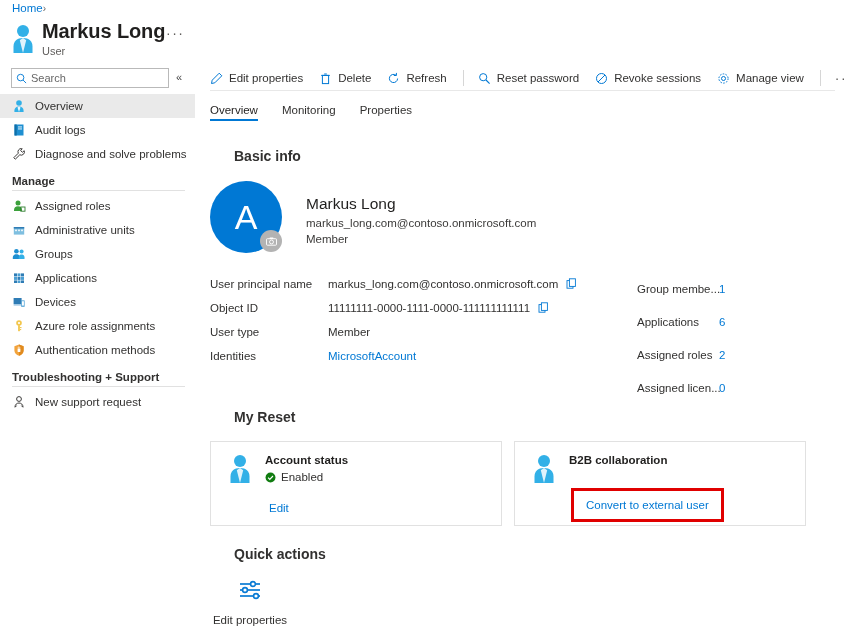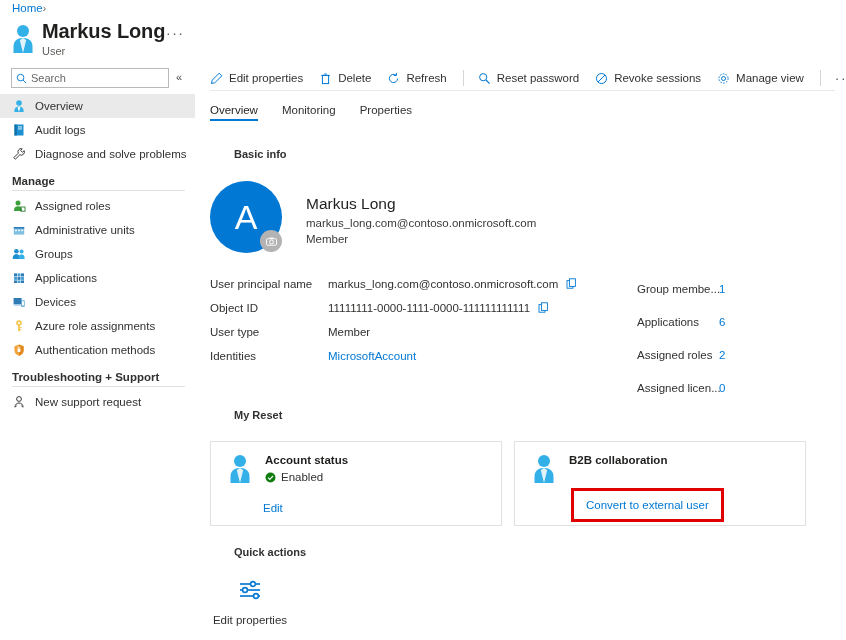--- a/index.html
+++ b/index.html
@@ -100,21 +100,21 @@
     padding-bottom: 5px; position: relative;
   }
   .tab.active { color: #201f1e; font-weight: 400; }
   .tab.active::after {
     content: ""; position: absolute; left: 0; right: 0; bottom: 0;
     height: 2px; background: #0078d4;
   }
 
   
   .sec-title {
-    position: absolute; font-size: 11px; font-weight: 600; color: #323130; padding-left: 24px;
+    position: absolute; font-size: 14px; font-weight: 600; color: #323130; padding-left: 24px;
   }
 
   
   .identity { position: absolute; left: 210px; top: 181px; display: flex; }
   .avatar-wrap { position: relative; width: 72px; height: 72px; flex: 0 0 auto; }
   .avatar {
     width: 72px; height: 72px; border-radius: 50%;
     background: #0078d4; color: #fff;
     display: flex; align-items: center; justify-content: center;
     font-size: 34px; font-weight: 400; line-height: 72px;
@@ -149,21 +149,21 @@
     width: 292px; height: 85px; border: 1px solid #e1e1e1; background: #fff;
     position: relative;
   }
   .card-head { display: flex; align-items: flex-start; padding: 11px 0 0 16px; }
   .card-person { width: 26px; height: 30px; flex: 0 0 auto; }
   .card-texts { margin-left: 12px; }
   .card-title { font-size: 11.5px; font-weight: 600; color: #201f1e; line-height: 15px; }
   .card-status { display: flex; align-items: center; gap: 5px; margin-top: 3px; }
   .card-status-txt { font-size: 11.5px; color: #323130; }
   .card-link {
-    position: absolute; left: 52px; bottom: 11px;
+    position: absolute; left: 58px; bottom: 11px;
     font-size: 11.5px; color: #0078d4; cursor: pointer;
   }
   .card-link.boxed {
     left: 56px; bottom: 3px;
     padding: 8px 12px;
     border: 3px solid #e00000; background: #fff;
   }
 
   
   .qa { position: absolute; left: 210px; top: 575px; display: flex; }

